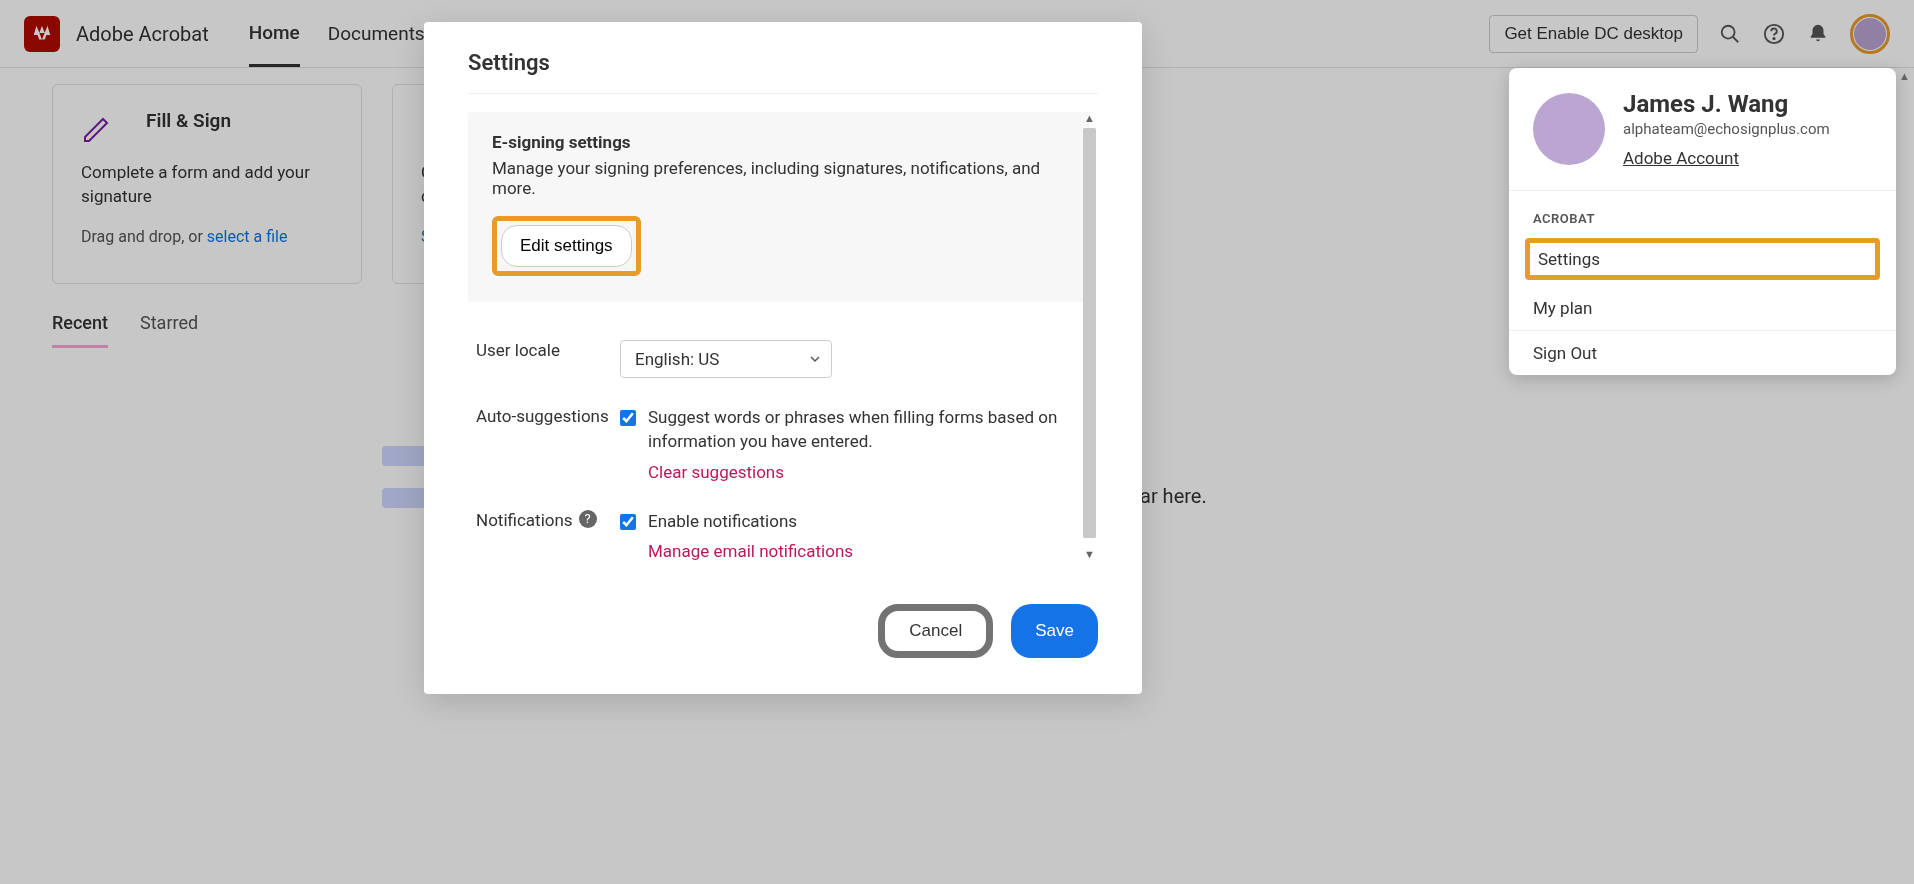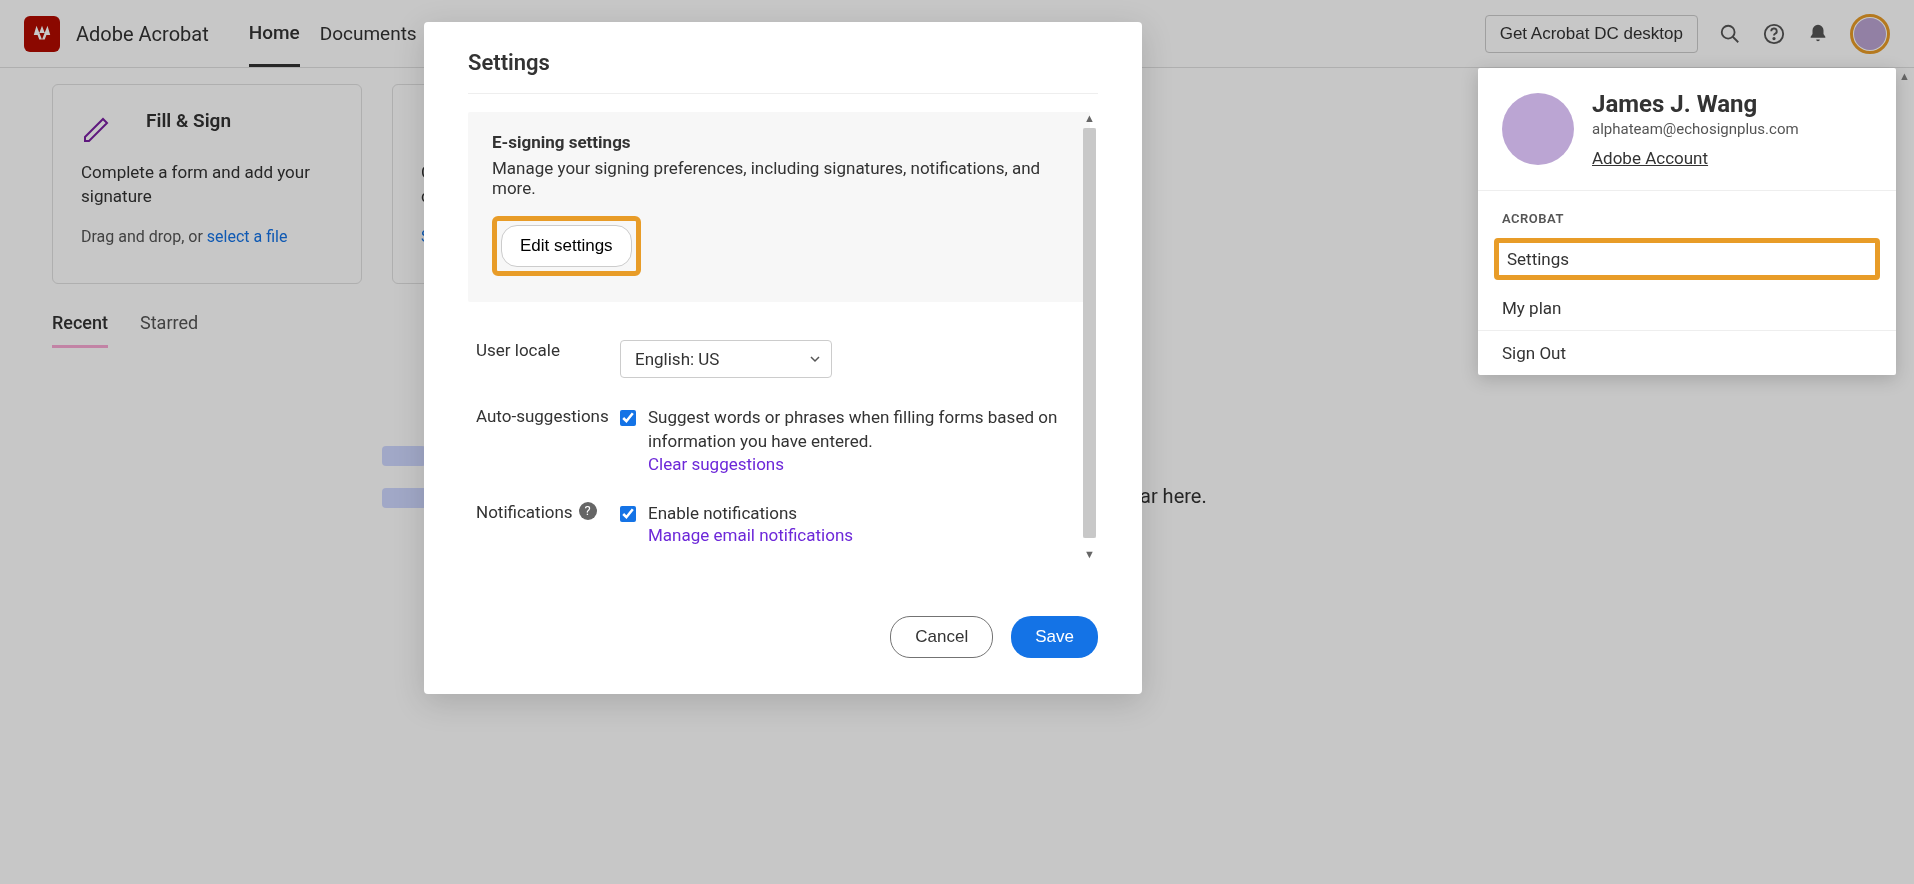--- a/index.html
+++ b/index.html
@@ -31,21 +31,21 @@
     justify-content: center;
     margin-right: 16px;
   }
   .logo svg { width: 22px; height: 22px; }
   .app-name {
     font-size: 20px;
     font-weight: 400;
     color: #333;
     margin-right: 40px;
   }
-  .nav { display: flex; gap: 20px; }
+  .nav { display: flex; gap: 28px; }
   .nav-item {
     font-size: 19px;
     color: #333;
     padding: 20px 0;
     cursor: pointer;
     display: flex;
     align-items: center;
     gap: 4px;
   }
   .nav-item.active { border-bottom: 3px solid #333; font-weight: 500; }
@@ -263,21 +263,21 @@
     display: flex;
     align-items: flex-start;
     gap: 12px;
   }
   .check-row input[type="checkbox"] {
     width: 16px; height: 16px;
     margin-top: 4px;
     accent-color: #1473e6;
   }
   .check-text { flex: 1; line-height: 1.4; }
-  .link { color: #6d28d9; cursor: pointer; margin-top: 0; display: inline-block; margin-left: 28px; }
+  .link { color: #be185d; cursor: pointer; margin-top: 8px; display: inline-block; margin-left: 28px; }
   .help-circle {
     display: inline-flex;
     width: 18px; height: 18px;
     border-radius: 50%;
     background: #666;
     color: #fff;
     font-size: 13px;
     align-items: center;
     justify-content: center;
   }
@@ -287,32 +287,32 @@
     justify-content: flex-end;
     gap: 18px;
     padding-top: 30px;
   }
   .btn {
     padding: 10px 24px;
     border-radius: 20px;
     font-size: 17px;
     cursor: pointer;
   }
-  .btn-cancel { background: #fff; border: 1px solid #737373; color: #333; }
+  .btn-cancel { background: #fff; border: 7px solid #737373; color: #333; }
   .btn-save { background: #1473e6; border: none; color: #fff; }
 
   
   .account-menu {
     position: absolute;
     top: 68px;
     right: 18px;
-    width: 418px;
+    width: 387px;
     background: #fff;
     box-shadow: 0 4px 18px rgba(0,0,0,0.18);
-    border-radius: 2px;
+    border-radius: 8px;
   }
   .account-head {
     display: flex;
     padding: 22px 24px;
     gap: 18px;
     align-items: center;
   }
   .account-avatar {
     width: 72px; height: 72px;
     border-radius: 50%;
@@ -390,21 +390,21 @@
     <div class="nav-item">
       <span>Sign</span>
       <span>
         <svg width="12" height="12" viewBox="0 0 12 12">
             <path d="M2 4 L6 8 L10 4" stroke="#333" stroke-width="1.5" fill="none"></path>
           </svg>
       </span>
     </div>
   </div>
   <div class="header-right">
-    <button class="desktop-btn">Get Acrobat DC desktop</button>
+    <button class="desktop-btn">Get Enable DC desktop</button>
     <div class="header-icon">
       <svg width="22" height="22" viewBox="0 0 24 24" fill="none" stroke="#555" stroke-width="2">
           <circle cx="10" cy="10" r="7"></circle>
           <line x1="15" y1="15" x2="21" y2="21"></line>
         </svg>
     </div>
     <div class="header-icon">
       <svg width="22" height="22" viewBox="0 0 24 24" fill="none" stroke="#555" stroke-width="2">
           <circle cx="12" cy="12" r="10"></circle>
           <path d="M9 9a3 3 0 1 1 4 2.8c-.8.4-1 1-1 1.7"></path>

